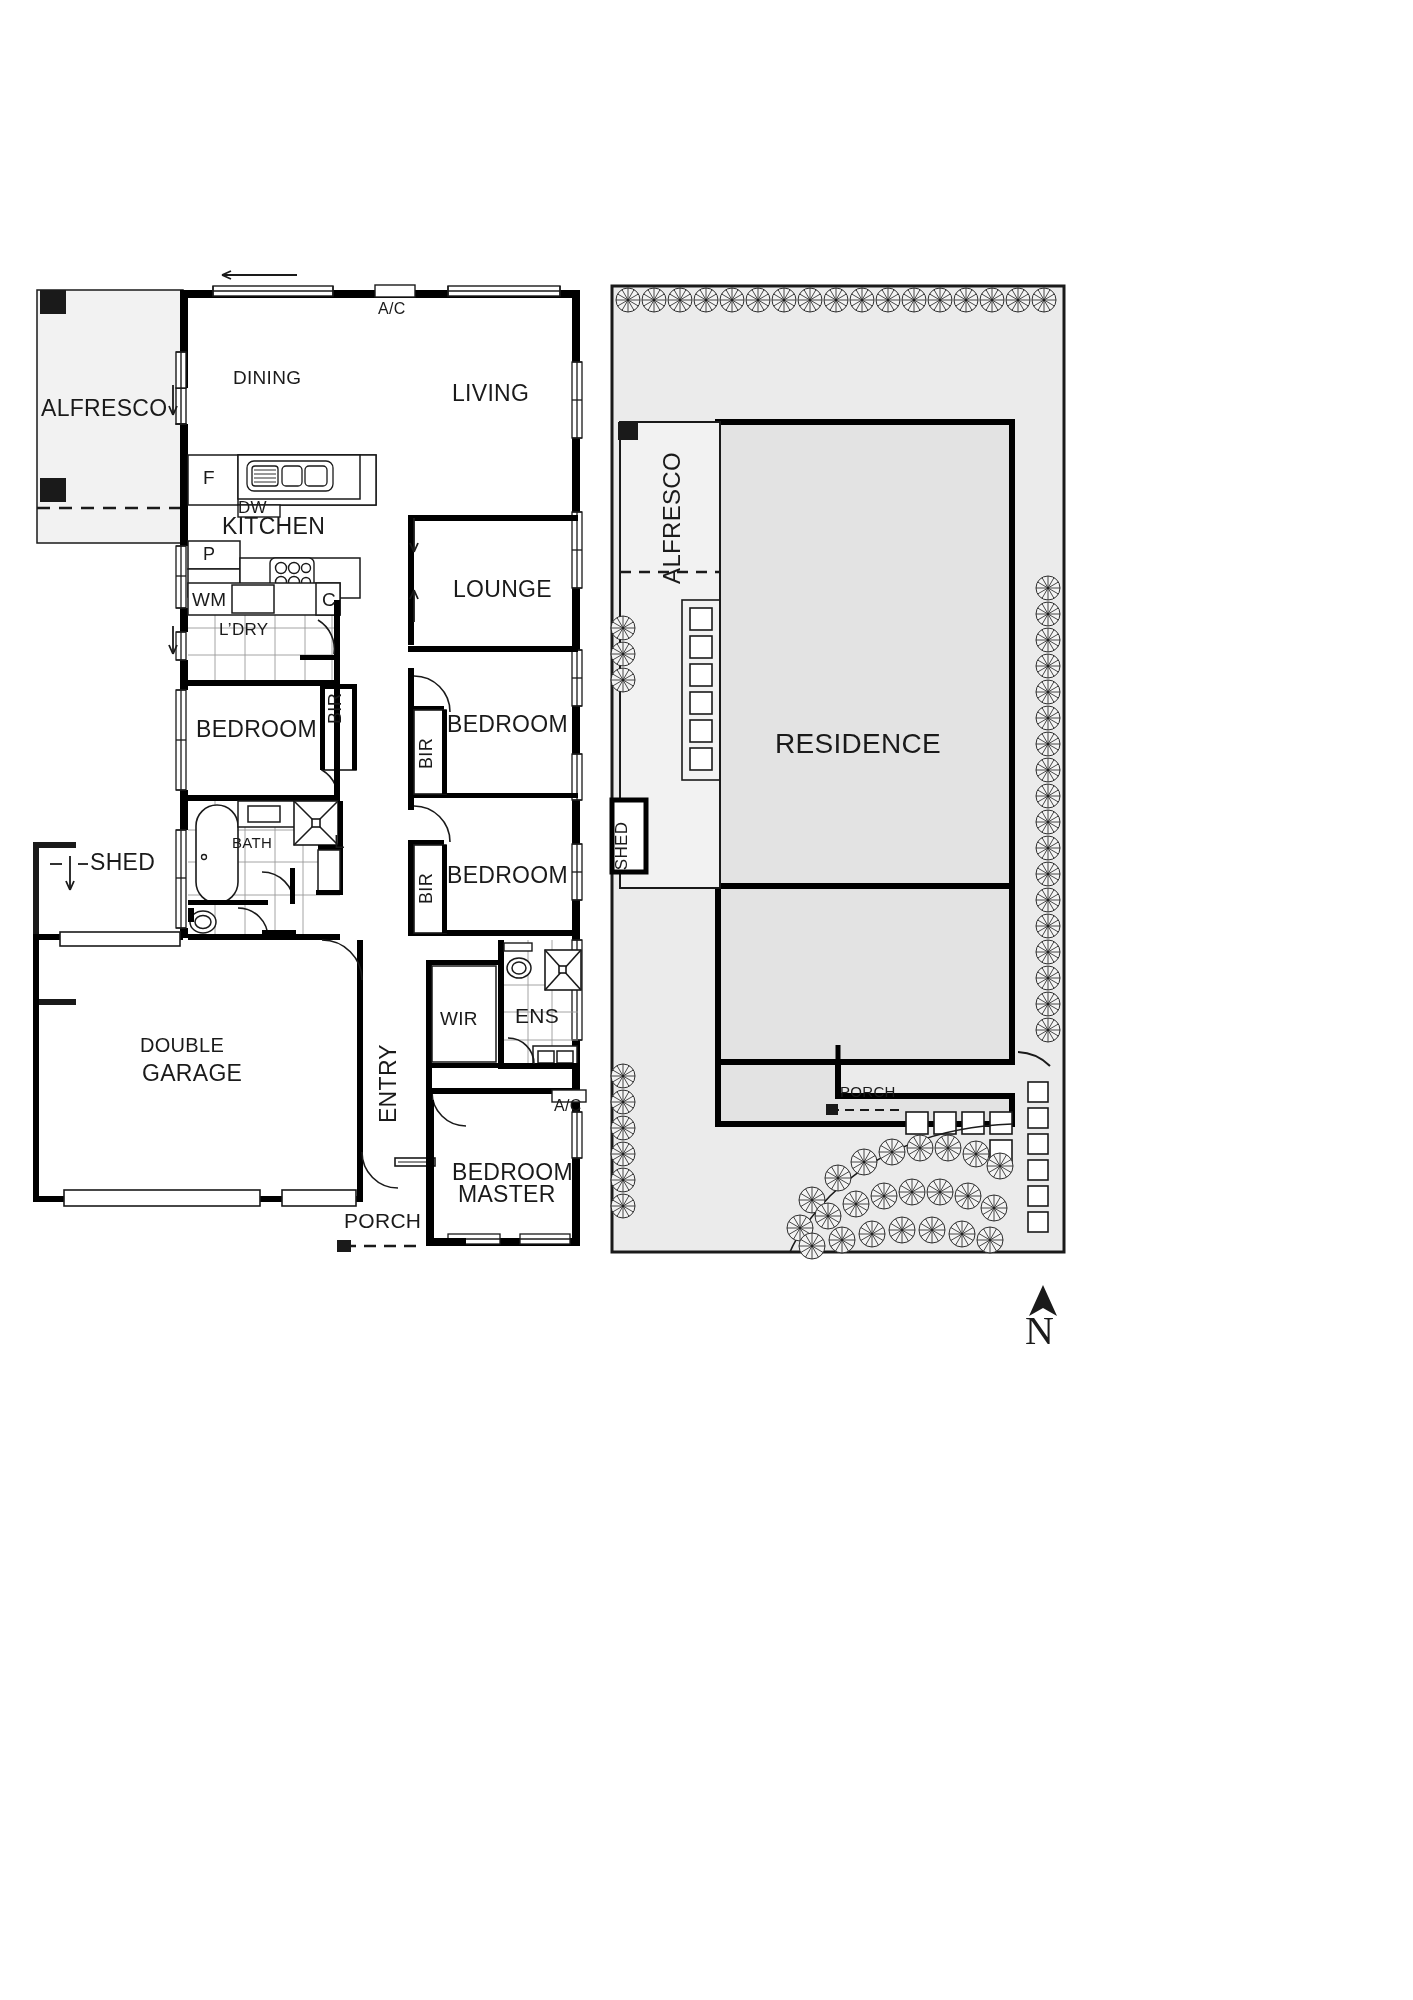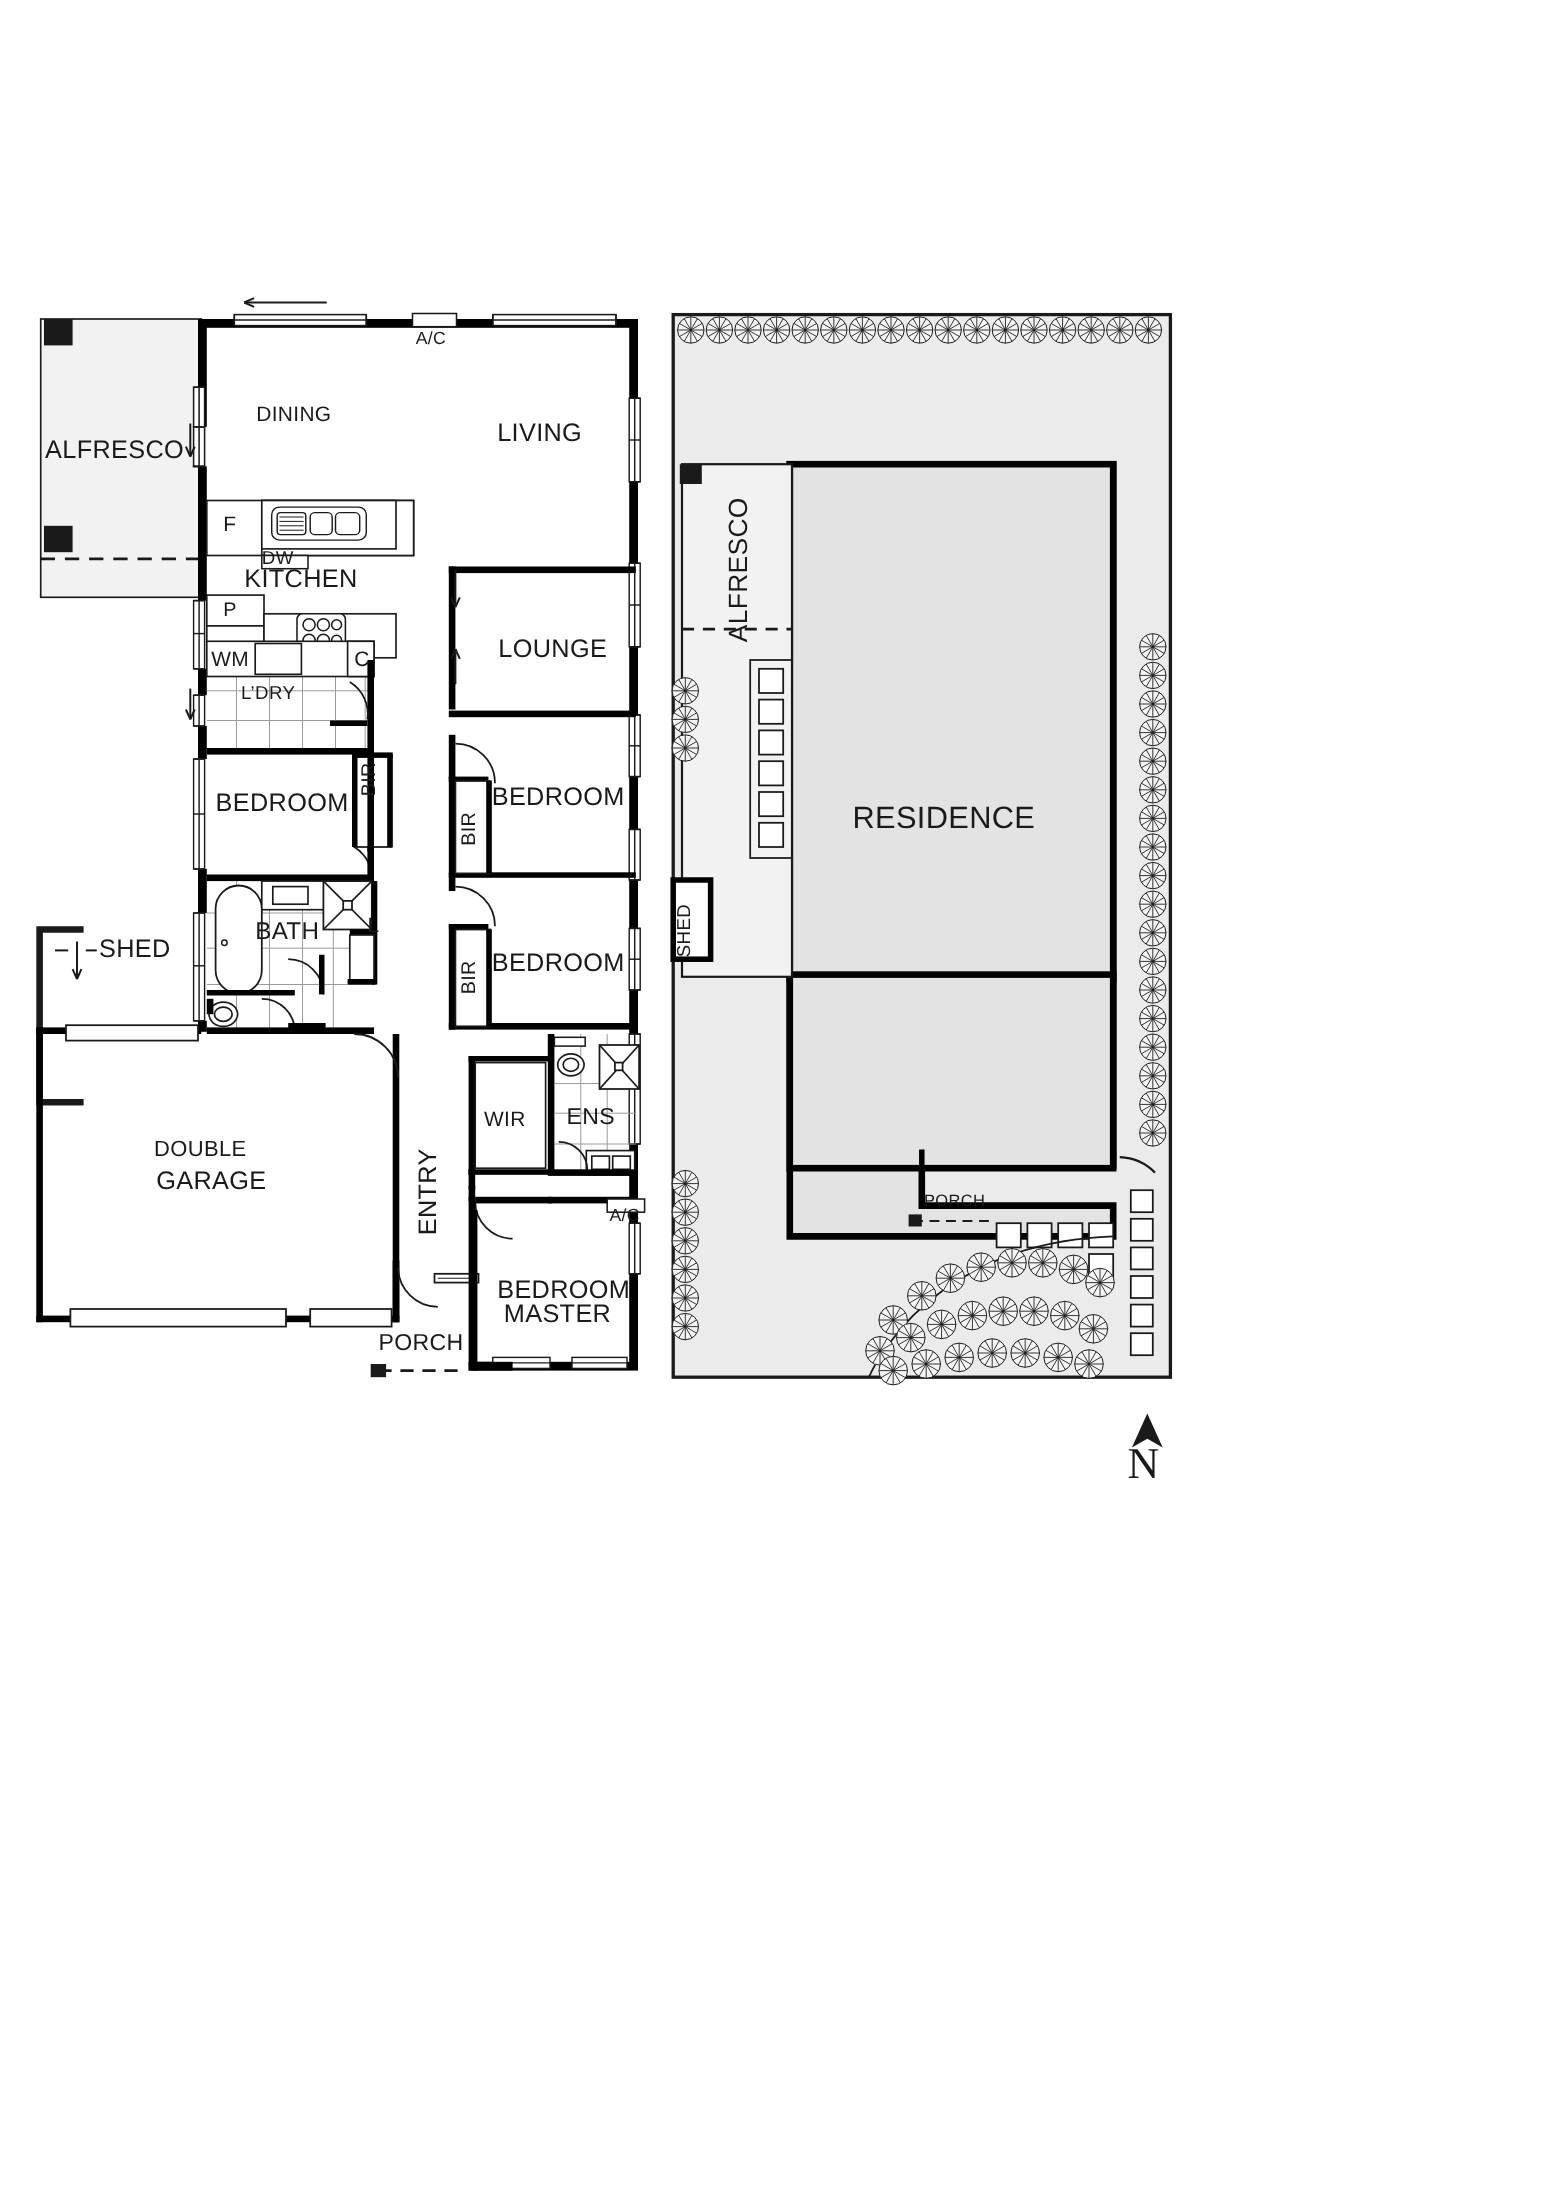--- a/index.html
+++ b/index.html
@@ -1518,21 +1518,21 @@
   <div class="lbl" style="left:453px;top:576px;font-size:23px;">LOUNGE</div>
 
   <div class="lbl" style="left:219px;top:620px;font-size:17px;text-align:right;">L’DRY</div>
 
   <div class="lbl" style="left:196px;top:716px;font-size:23px;">BEDROOM</div>
 
   <div class="lbl" style="left:447px;top:711px;font-size:23px;">BEDROOM</div>
 
   <div class="lbl" style="left:447px;top:862px;font-size:23px;">BEDROOM</div>
 
-  <div class="lbl" style="left:232px;top:834px;font-size:22px;">BATH</div>
+  <div class="lbl" style="left:232px;top:834px;font-size:15px;">BATH</div>
 
   <div class="lbl" style="left:515px;top:1004px;font-size:21px;">ENS</div>
 
   <div class="lbl" style="left:440px;top:1008px;font-size:19px;">WIR</div>
 
   <div class="lbl" style="left:458px;top:1133px;font-size:23px;margin-top:48px;">MASTER</div>
   <div class="lbl" style="left:452px;top:1159px;font-size:23px;">BEDROOM</div>
 
   <div class="lbl" style="left:140px;top:1034px;font-size:20px;">DOUBLE</div>
   <div class="lbl" style="left:142px;top:1060px;font-size:23px;">GARAGE</div>

